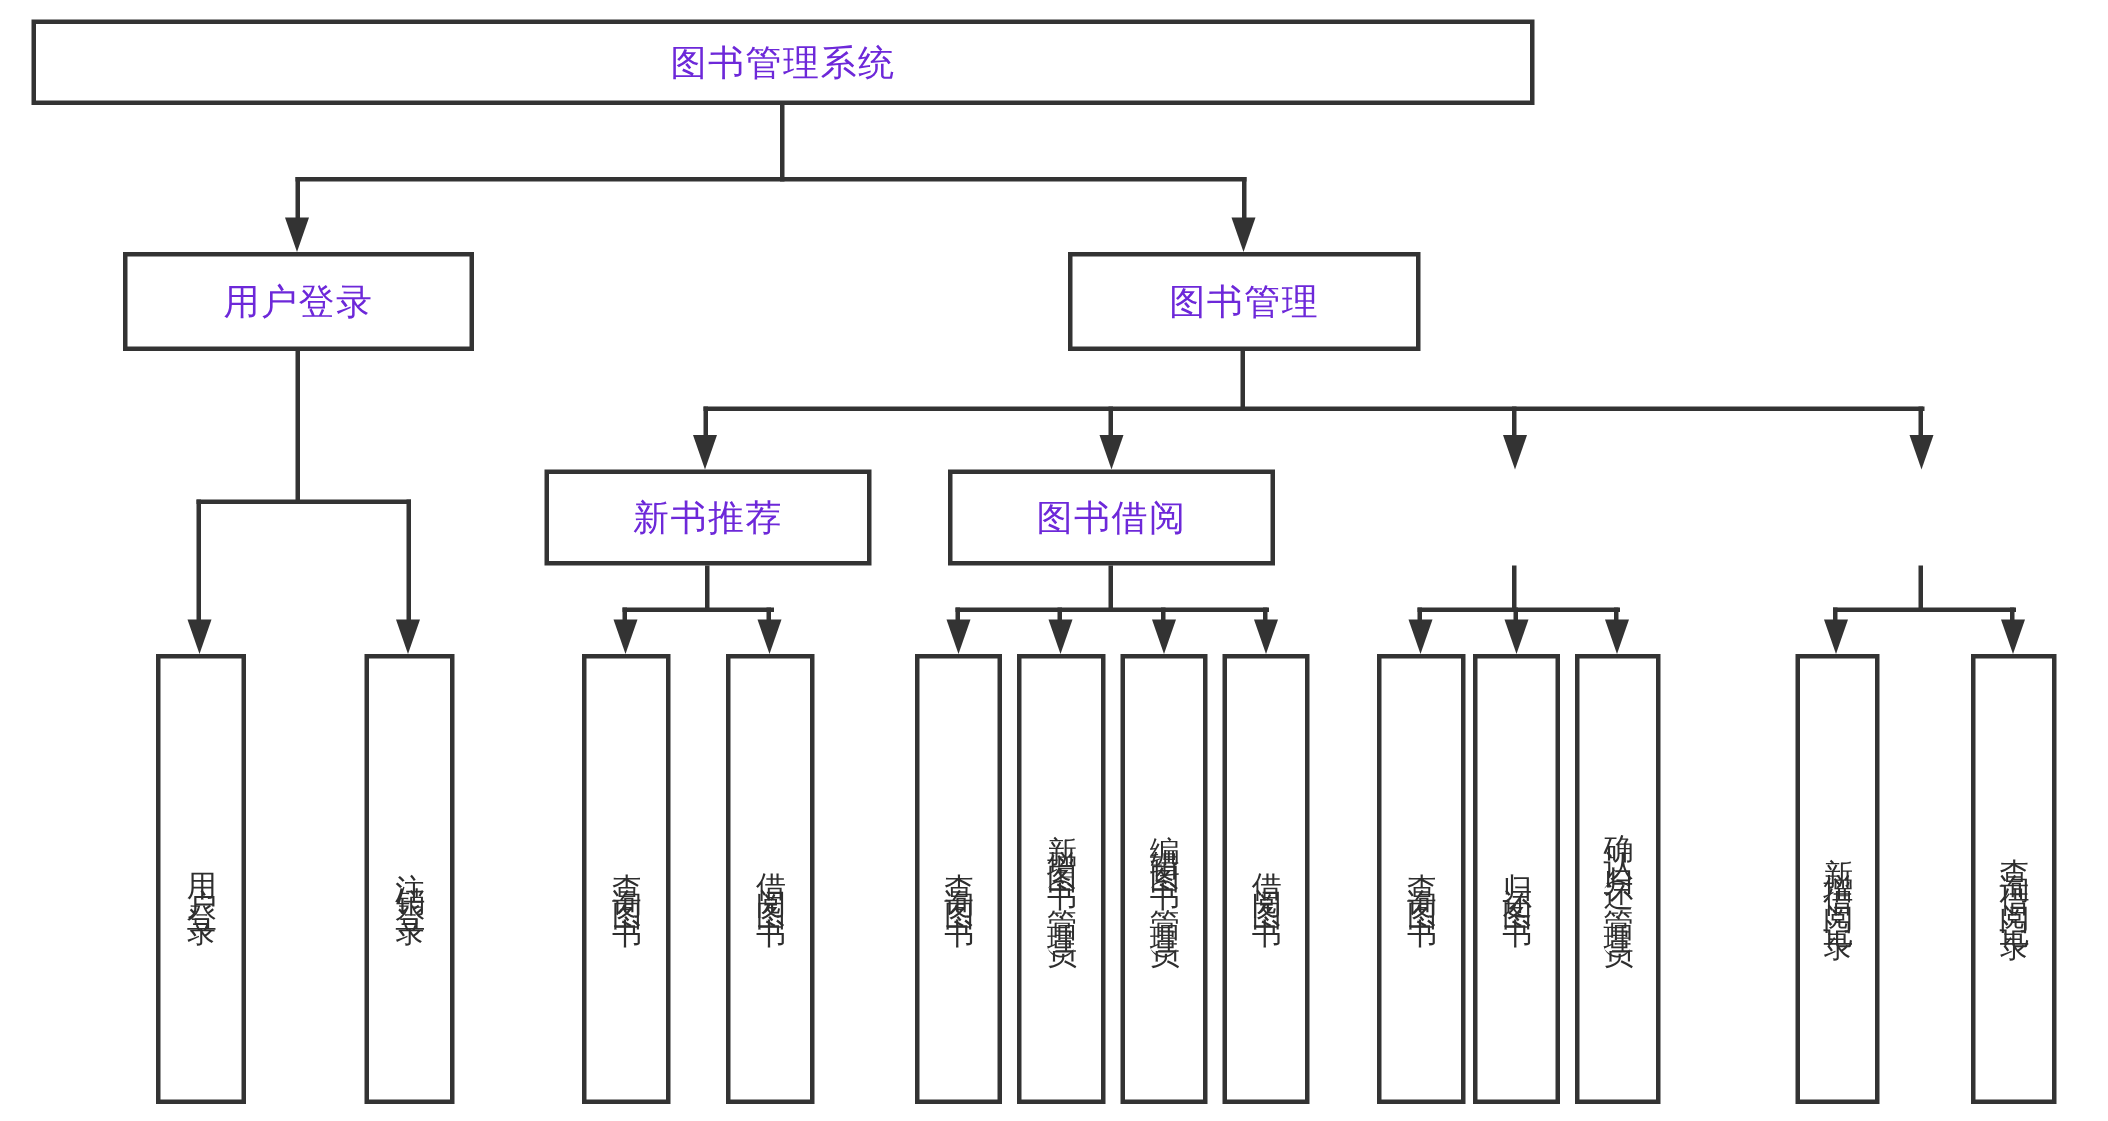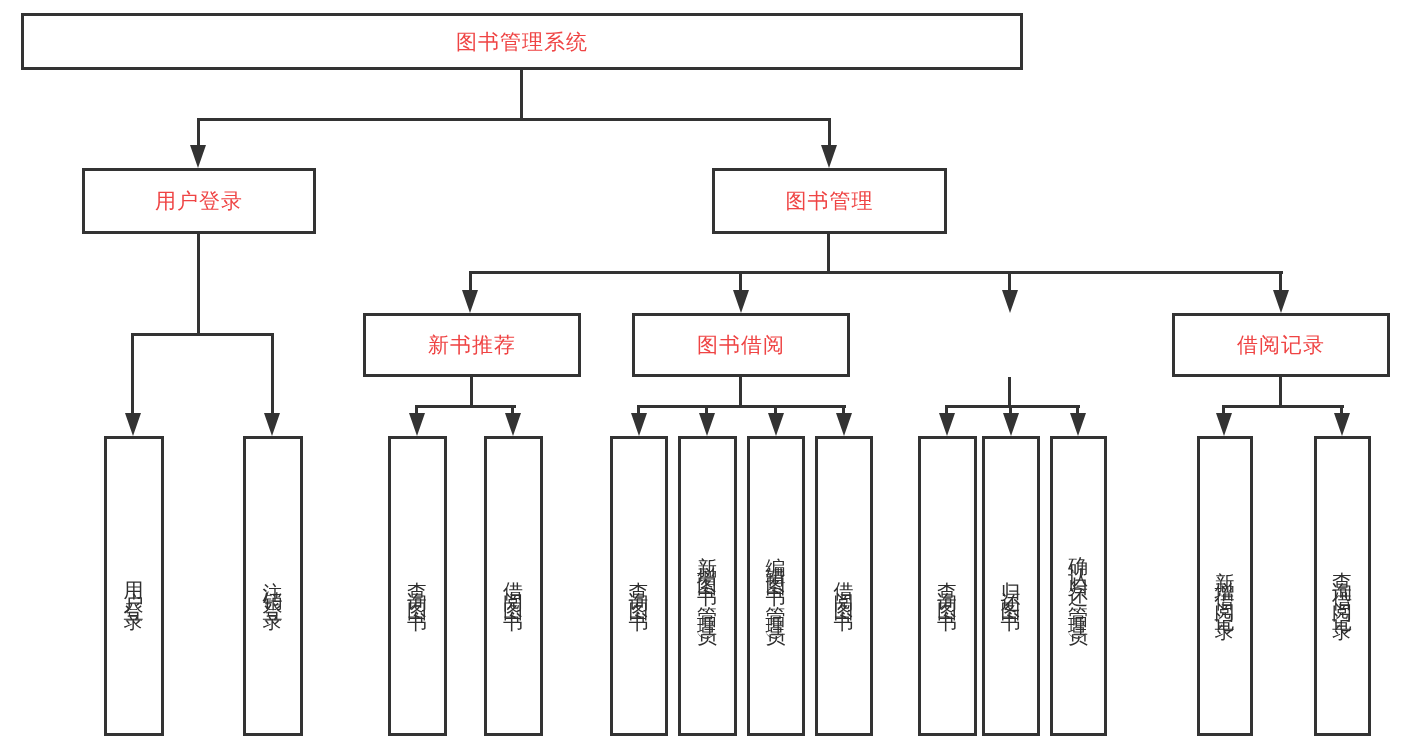--- a/index.html
+++ b/index.html
@@ -10,22 +10,22 @@
     font-family:"Liberation Sans","DejaVu Sans",sans-serif;
     overflow:hidden;
   }
   
   .node{
     position:absolute;
     box-sizing:border-box;
     border:3px solid #333333;
     background:#ffffff;
     display:flex;align-items:center;justify-content:center;
-    color:#ef4444;
-    font-size:21px;
+    color:#6d28d9;
+    font-size:24px;
     letter-spacing:1px;
     white-space:nowrap;
   }
   .leaf{
     position:absolute;
     box-sizing:border-box;
     border:3px solid #333333;
     background:#ffffff;
     display:flex;align-items:center;justify-content:center;
     color:#2e2e2e;
@@ -85,21 +85,20 @@
   <div class="ah" style="left:462px;top:290px;"></div>
   <div class="vl" style="left:739px;top:271px;height:22px;"></div>
   <div class="ah" style="left:733px;top:290px;"></div>
   <div class="vl" style="left:1008px;top:271px;height:22px;"></div>
   <div class="ah" style="left:1002px;top:290px;"></div>
   <div class="vl" style="left:1279px;top:271px;height:22px;"></div>
   <div class="ah" style="left:1273px;top:290px;"></div>
 
   <div class="node" style="left:632px;top:313px;width:218px;height:64px;">图书借阅</div>
   <div class="node" style="left:363px;top:313px;width:218px;height:64px;">新书推荐</div>
-  <div class="node" style="left:1172px;top:313px;width:218px;height:64px;">借阅记录</div>
 
   <div class="vl" style="left:470px;top:377px;height:31px;"></div>
   <div class="hl" style="left:415px;top:405px;width:101px;"></div>
   <div class="vl" style="left:415px;top:405px;height:12px;"></div>
   <div class="ah" style="left:409px;top:413px;"></div>
   <div class="vl" style="left:511px;top:405px;height:12px;"></div>
   <div class="ah" style="left:505px;top:413px;"></div>
 
   <div class="vl" style="left:739px;top:377px;height:31px;"></div>
   <div class="hl" style="left:637px;top:405px;width:209px;"></div>

